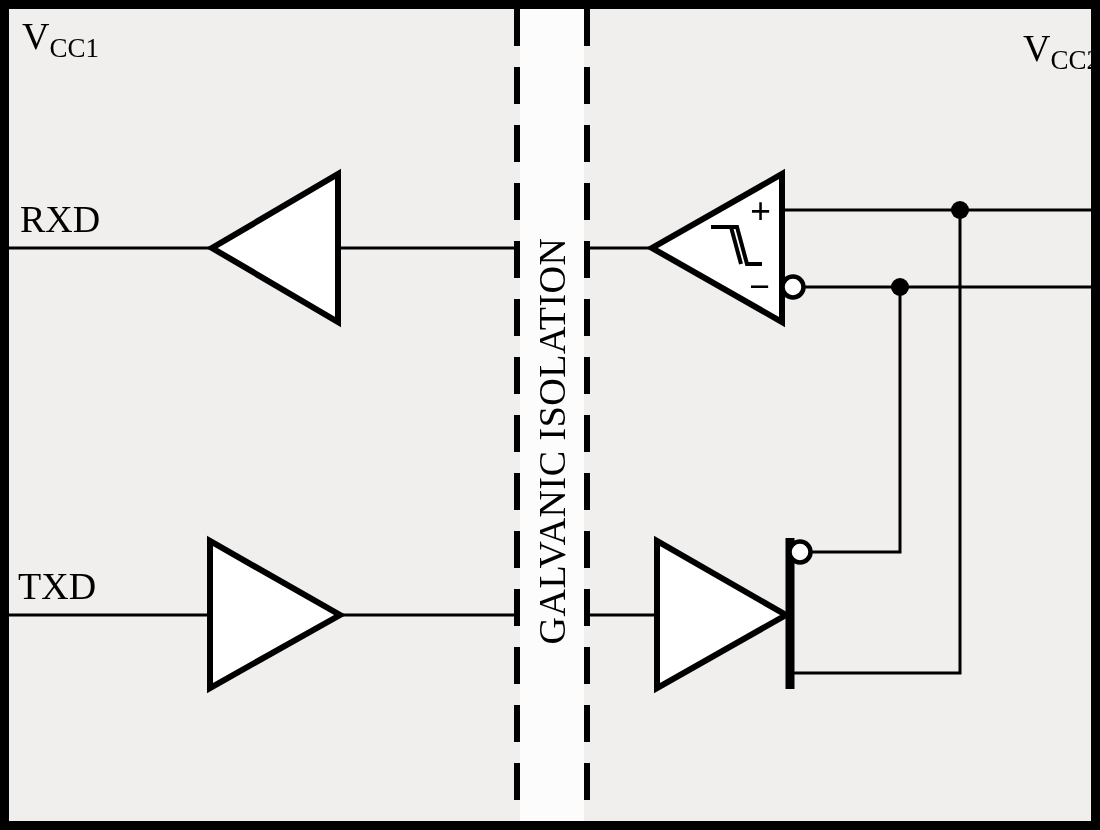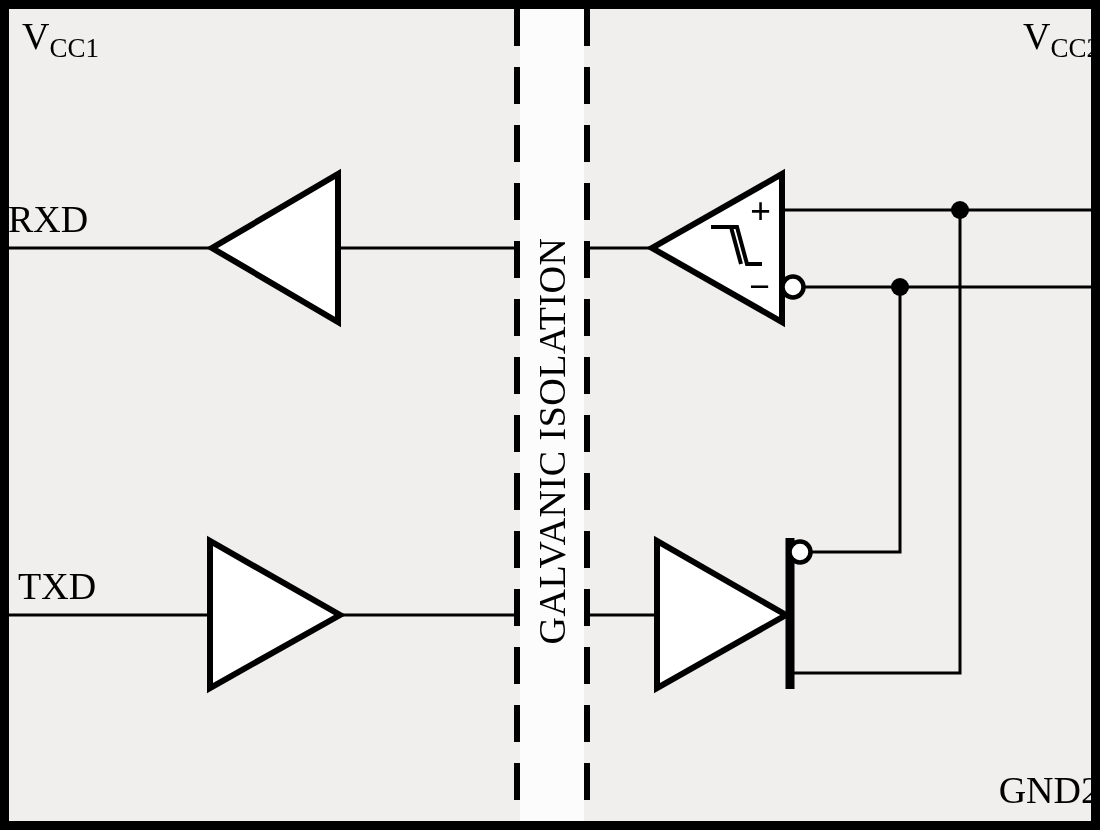--- a/index.html
+++ b/index.html
@@ -30,21 +30,21 @@
     font-size: 38px;
     line-height: 38px;
     color: var(--text, #000);
     white-space: nowrap;
   }
   .label .sub {
     font-size: 27px;
     position: relative;
     top: 8px;
   }
-  .right { text-align: center; }
+  .right { text-align: center; margin-top: 12px; }
   .sign {
     position: absolute;
     font-size: 37px;
     line-height: 37px;
     font-weight: bold;
     color: var(--text, #000);
   }
   .vertical-label {
     position: absolute;
     left: 552px;
@@ -101,26 +101,25 @@
     <circle class="dot" cx="960" cy="210" r="9"></circle>
     <circle class="dot" cx="900" cy="287" r="9"></circle>
 
     <rect class="border-rect" x="4.5" y="4.5" width="1091" height="821"></rect>
   </svg>
 
   <div class="label" style="left:22px; top:17px;"><span>V</span><span class="sub">CC1</span></div>
 
   <div class="label right" style="right:16px; top:17px;"><span>V</span><span class="sub">CC2</span></div>
 
-  <div class="label" style="left:8px; top:200px;">RXD</div>
+  <div class="label" style="left:20px; top:200px;">RXD</div>
 
   <div class="label" style="left:18px; top:567px;">TXD</div>
 
 
-  <div class="label right" style="right:16px; top:771px;">GND2</div>
 
 
 
   <div class="sign" style="left:750px; top:193px;">+</div>
   <div class="sign" style="left:749px; top:268px;">−</div>
 
   <div class="vertical-label">GALVANIC ISOLATION</div>
 
 </div>
 

